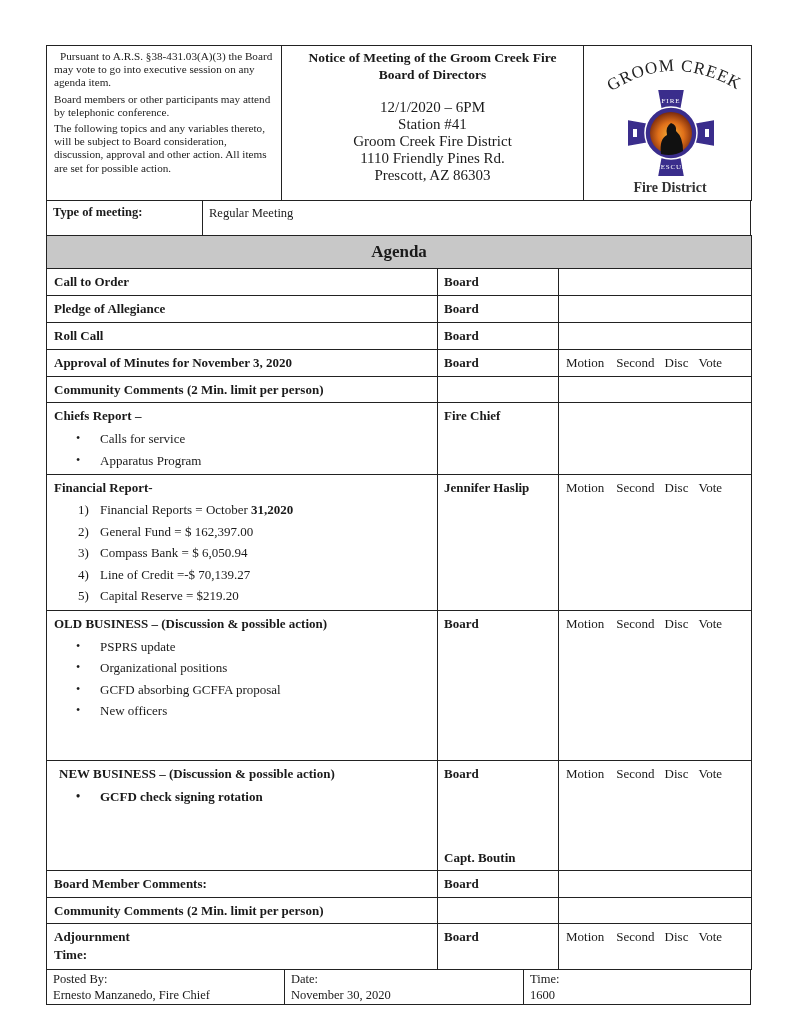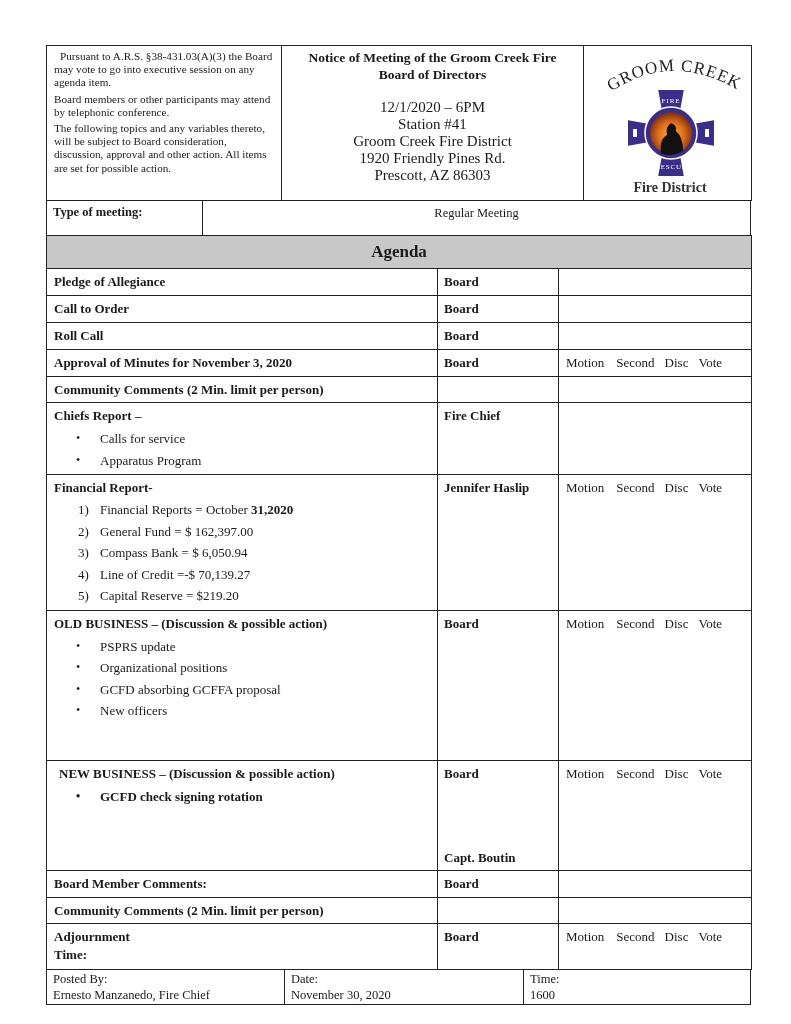--- a/index.html
+++ b/index.html
@@ -11,21 +11,21 @@
   .notice { font-size:11.2px; line-height:13.2px; padding:4px 6px 3px 7px; }
   .notice p { margin:0 0 3px 0; }
   .notice p.first { text-indent:6px; }
   .center-head { text-align:center; padding-top:3px; }
   .title { font-weight:bold; font-size:13.5px; line-height:17px; }
   .title-gap { height:16px; }
   .info { font-size:15px; line-height:17px; }
   .logo-cell { text-align:center; }
   .type td { height:24px; font-size:12.5px;margin-left:36px; }
   .lbl { font-weight:bold; padding:4px 6px; font-size:13px;}
-  .val { padding:5px 6px; font-size:12.5px;text-align:center; }
+  .val { padding:5px 6px; font-size:12.5px; }
   .agenda-bar { background:#c8c8c8; text-align:center; font-size:17px; height:32px; line-height:32px; font-weight:bold; }
   .row td { font-size:13px; }
   .item { font-weight:bold; padding:4px 7px 3px 7px; line-height:18px; }
   .who { font-weight:bold; padding:4px 6px; line-height:18px; }
   .act { padding:4px 7px; word-spacing:0; line-height:18px; font-size:12.5px; white-space:nowrap; }
   .act span { display:inline-block; }
   ul.b { margin:3px 0 0 0; padding-left:46px; font-weight:normal; list-style:none; }
   ul.b li { position:relative; line-height:21.5px; }
   ul.b li::before { content:"•"; position:absolute; left:-24px; font-size:12px; }
   ol.n { margin:2px 0 0 0; padding-left:46px; font-weight:normal; list-style:none; }
@@ -53,21 +53,21 @@
         <p>Board members or other participants may attend by telephonic conference.</p>
         <p>The following topics and any variables thereto, will be subject to Board consideration, discussion, approval and other action. All items are set for possible action.</p>
       </td>
       <td class="center-head">
         <div class="title">Notice of Meeting of the Groom Creek Fire</div>
         <div class="title">Board of Directors</div>
         <div class="title-gap"></div>
         <div class="info">12/1/2020 – 6PM</div>
         <div class="info">Station #41</div>
         <div class="info">Groom Creek Fire District</div>
-        <div class="info">1920 Friendly Pines Rd.</div>
+        <div class="info">1110 Friendly Pines Rd.</div>
         <div class="info">Prescott, AZ 86303</div>
       </td>
       <td class="logo-cell">
         <svg width="160" height="150" viewBox="0 0 160 150">
           <defs>
             <path id="arcPath" d="M20,48 Q82,4 150,44"></path>
             <radialGradient id="flameGrad" cx="50%" cy="55%" r="55%">
               <stop offset="0%" stop-color="#f6b33a"></stop>
               <stop offset="55%" stop-color="#e0701a"></stop>
               <stop offset="100%" stop-color="#7a2a0c"></stop>
@@ -114,30 +114,30 @@
         <col style="width:193px">
       </colgroup>
     <tbody>
         <tr>
           <td colspan="3" class="agenda-bar">Agenda</td>
         </tr>
     </tbody>
       <tbody id="agenda-body">
         <tr class="row" style="height: 24px;">
           <td class="item">
+            <div>Call to Order</div>
+          </td>
+          <td class="who rel">
+            <div>Board</div>
+          </td>
+          <td class="act"></td>
+        </tr>
+        <tr class="row" style="height: 24px;">
+          <td class="item">
             <div>Pledge of Allegiance</div>
-          </td>
-          <td class="who rel">
-            <div>Board</div>
-          </td>
-          <td class="act"></td>
-        </tr>
-        <tr class="row" style="height: 24px;">
-          <td class="item">
-            <div>Call to Order</div>
           </td>
           <td class="who rel">
             <div>Board</div>
           </td>
           <td class="act"></td>
         </tr>
         <tr class="row" style="height: 24px;">
           <td class="item">
             <div>Roll Call</div>
           </td>

